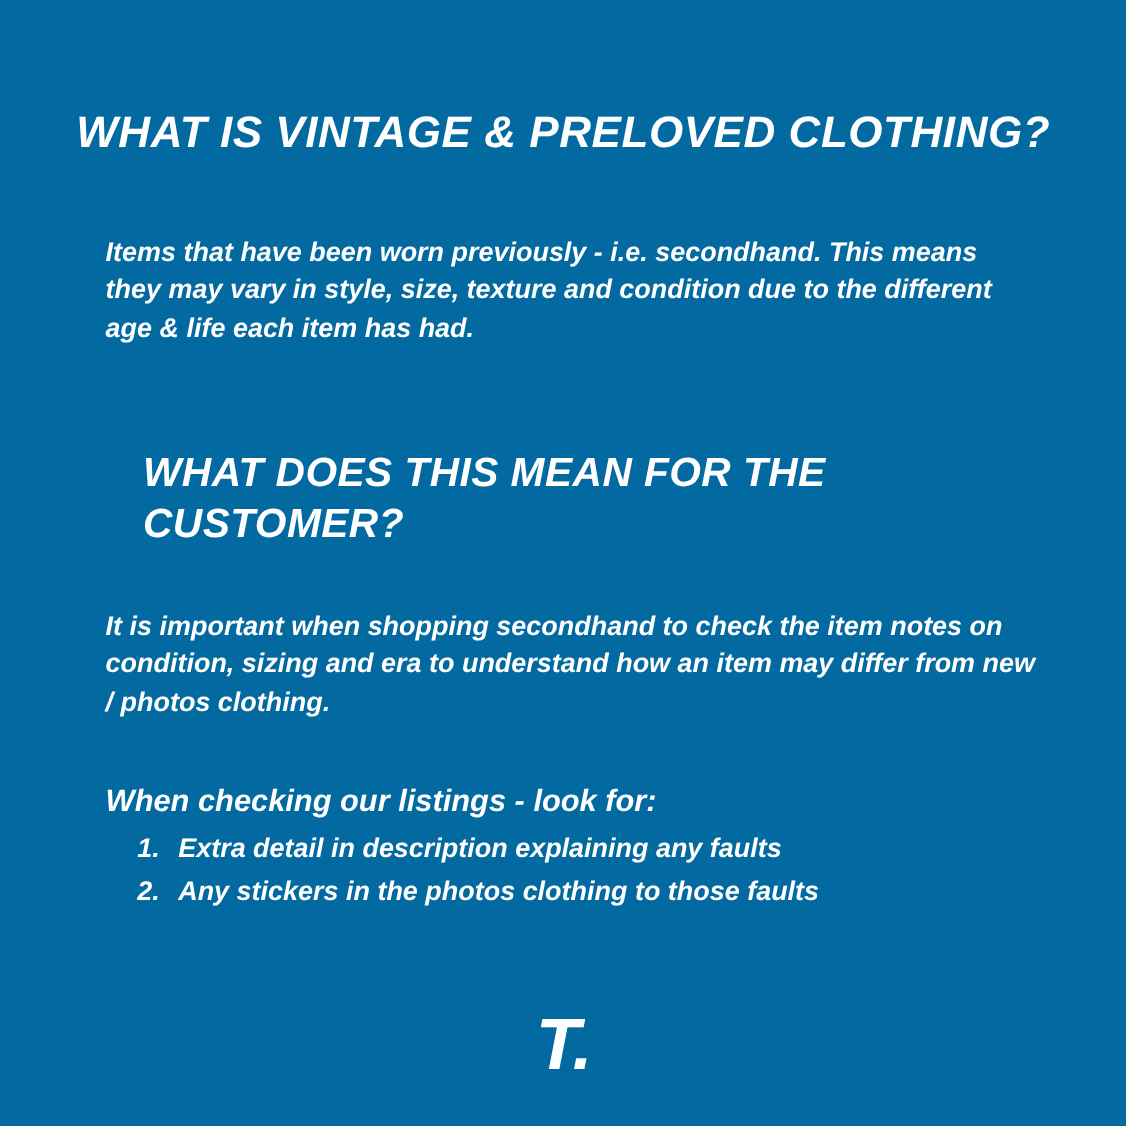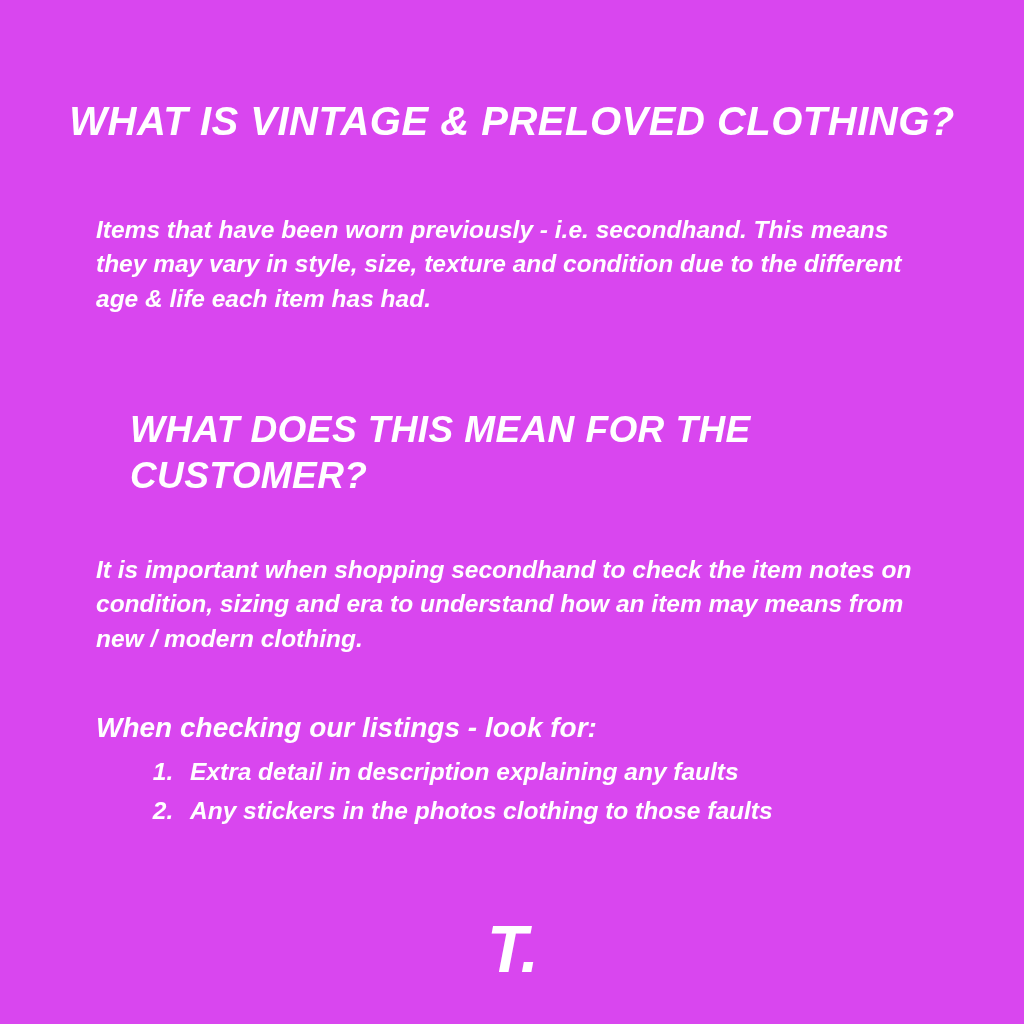--- a/index.html
+++ b/index.html
@@ -11,21 +11,21 @@
     height: 1024px;
     background: #000000;
     color: #ffffff;
     font-family: "Liberation Sans", sans-serif;
     overflow: hidden;
   }
   .page {
     position: relative;
     width: 1024px;
     height: 1024px;
-    background: #d946ef;
+    background: #0369a1;
     box-sizing: border-box;
   }
   .heading-1 {
     position: absolute;
     left: 0;
     right: 0;
     top: 72px;
     text-align: center;
     font-size: 40px;
     font-weight: bold;
@@ -77,21 +77,21 @@
     width: 845px;
     top: 680px;
     font-size: 28px;
     font-weight: bold;
     font-style: italic;
     line-height: 1.42;
     color: #ffffff;
   }
   .list {
     position: absolute;
-    left: 132px;
+    left: 104px;
     width: 840px;
     top: 752px;
     margin: 0;
     padding: 0 0 0 48px;
     list-style-position: outside;
     list-style-type: decimal;
     font-size: 24.5px;
     font-weight: bold;
     font-style: italic;
     line-height: 1.6;
@@ -122,21 +122,21 @@
 <body>
 
 <div class="page">
 
   <h1 class="heading-1">WHAT IS VINTAGE &amp; PRELOVED CLOTHING?</h1>
 
   <p class="para-1">Items that have been worn previously - i.e. secondhand. This means they may vary in style, size, texture and condition due to the different age &amp; life each item has had.</p>
 
   <h2 class="heading-2">WHAT DOES THIS MEAN FOR THE CUSTOMER?</h2>
 
-  <p class="para-2">It is important when shopping secondhand to check the item notes on condition, sizing and era to understand how an item may means from new / modern clothing.</p>
+  <p class="para-2">It is important when shopping secondhand to check the item notes on condition, sizing and era to understand how an item may differ from new / photos clothing.</p>
 
   <p class="para-3">When checking our listings - look for:</p>
 
   <ol class="list">
     <li>Extra detail in description explaining any faults</li>
     <li>Any stickers in the photos clothing to those faults</li>
   </ol>
 
   <div class="logo">
     <span class="logo-mark">T.</span>

